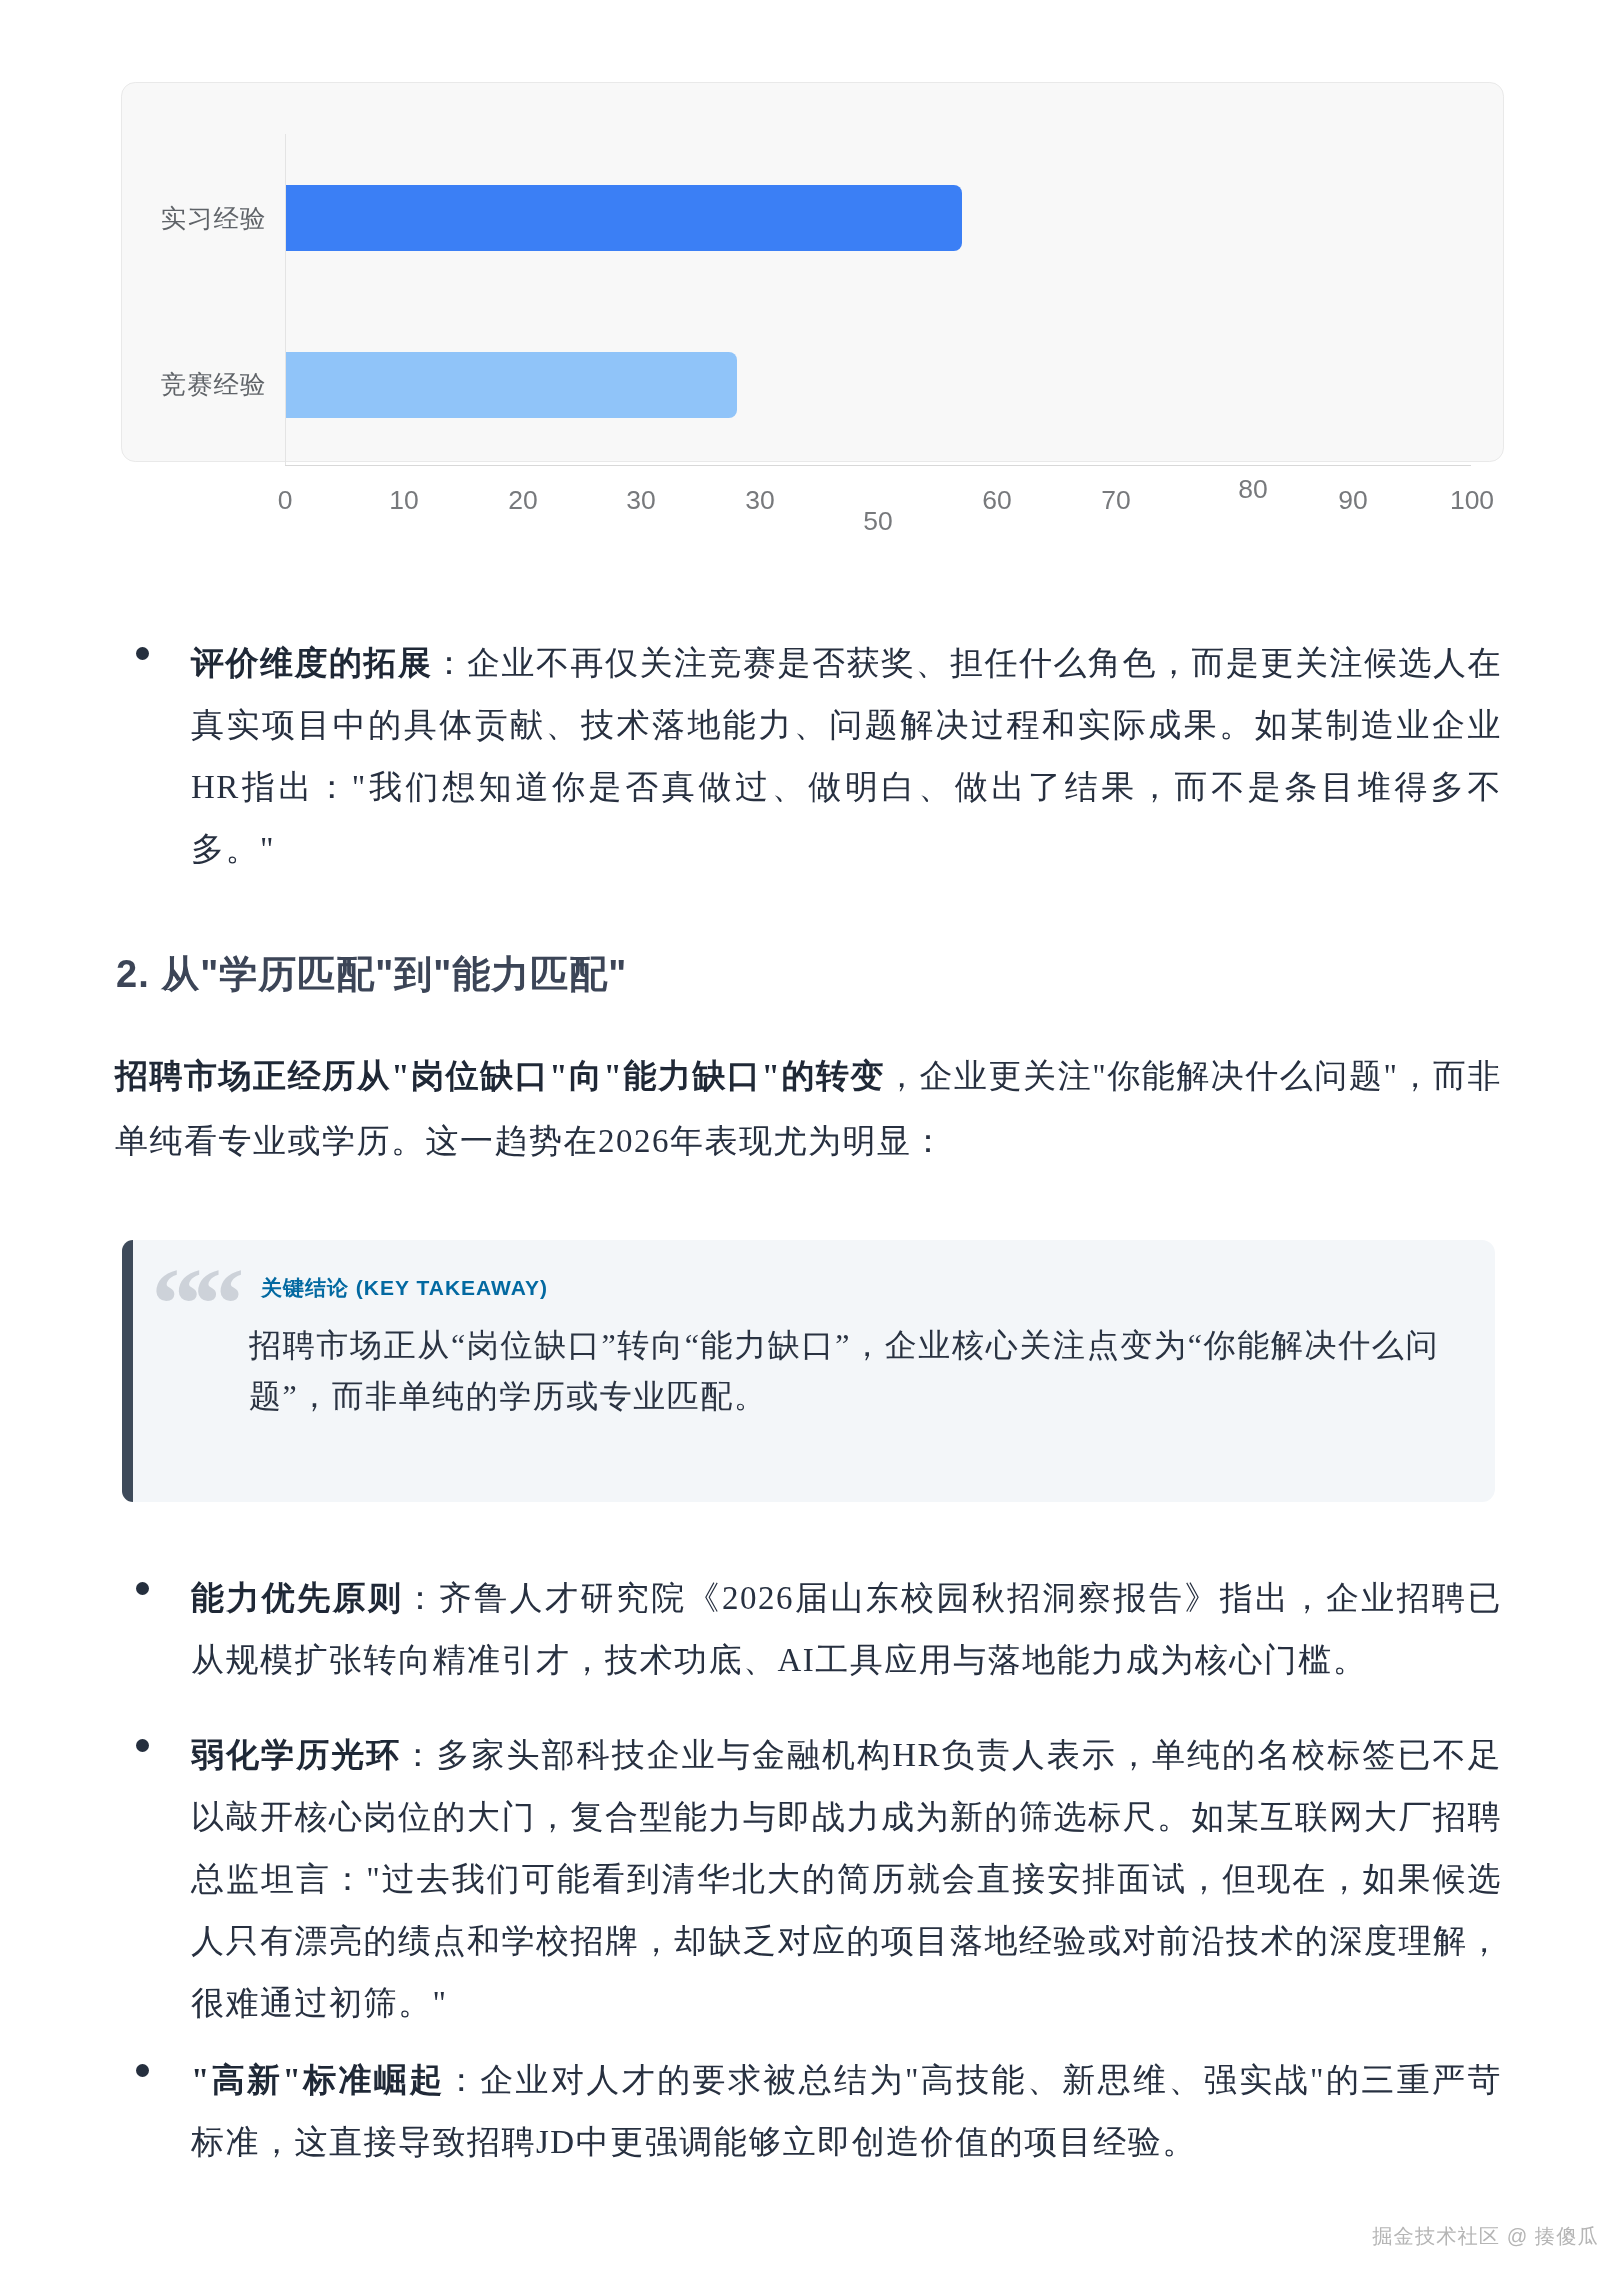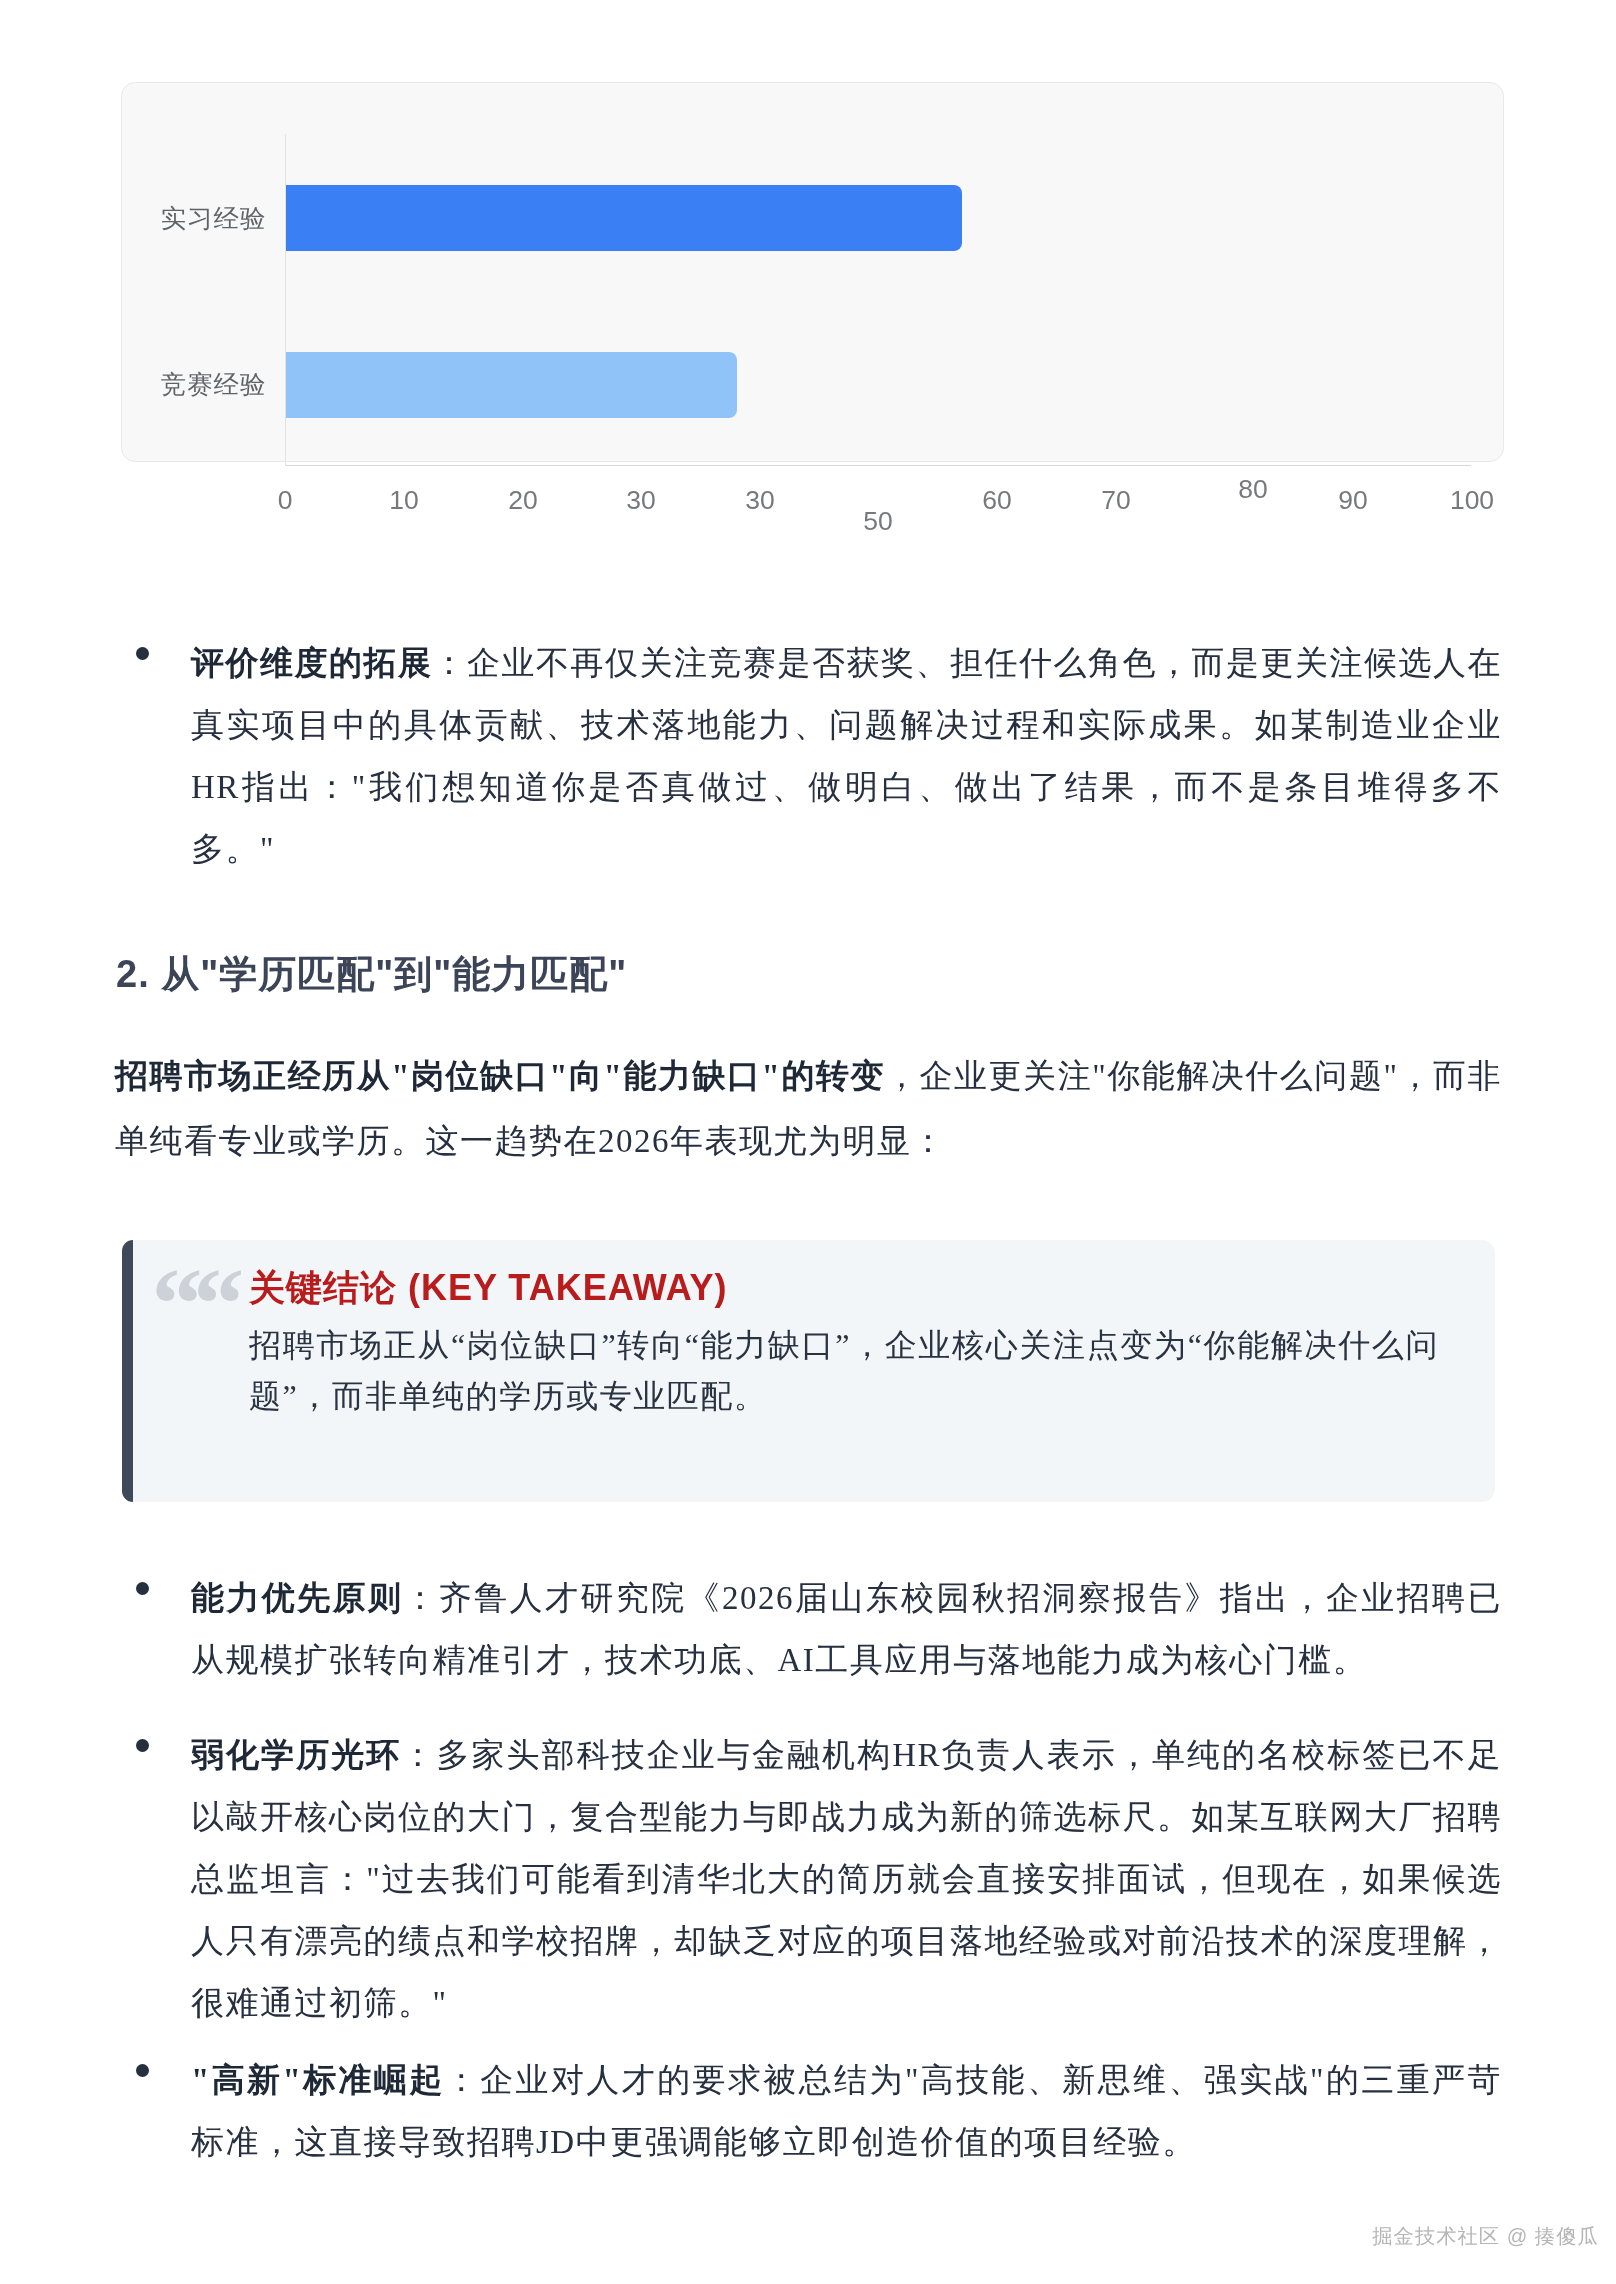--- a/index.html
+++ b/index.html
@@ -69,23 +69,23 @@
     position:absolute;left:0;top:0;bottom:0;width:11.2px;
     background:#3e4a5a;border-radius:13.2px 0 0 13.2px;
   }
   .quote-glyph{
     position:absolute;left:29.5px;top:13.2px;
     font-family:"Liberation Serif","DejaVu Serif",serif;
     font-weight:bold;font-size:102px;line-height:102px;
     color:#cdd2d9;letter-spacing:-9.2px;
   }
   .callout-title{
-    position:absolute;left:127px;top:26.5px;width:1190px;
+    position:absolute;left:139px;top:26.5px;width:1190px;
     font-family:"Liberation Sans","DejaVu Sans",sans-serif;
-    font-size:36px;font-weight:bold;color:#b91c1c;
+    font-size:21px;font-weight:bold;color:#0369a1;
     line-height:41px;letter-spacing:1px;
   }
   .callout-body{
     position:absolute;left:127px;top:80px;width:1190px;
     font-size:32px;line-height:51px;letter-spacing:1.5px;
     color:#2a3342;text-align:justify;
   }
   
   .watermark{
     position:absolute;right:18.3px;top:2222px;

